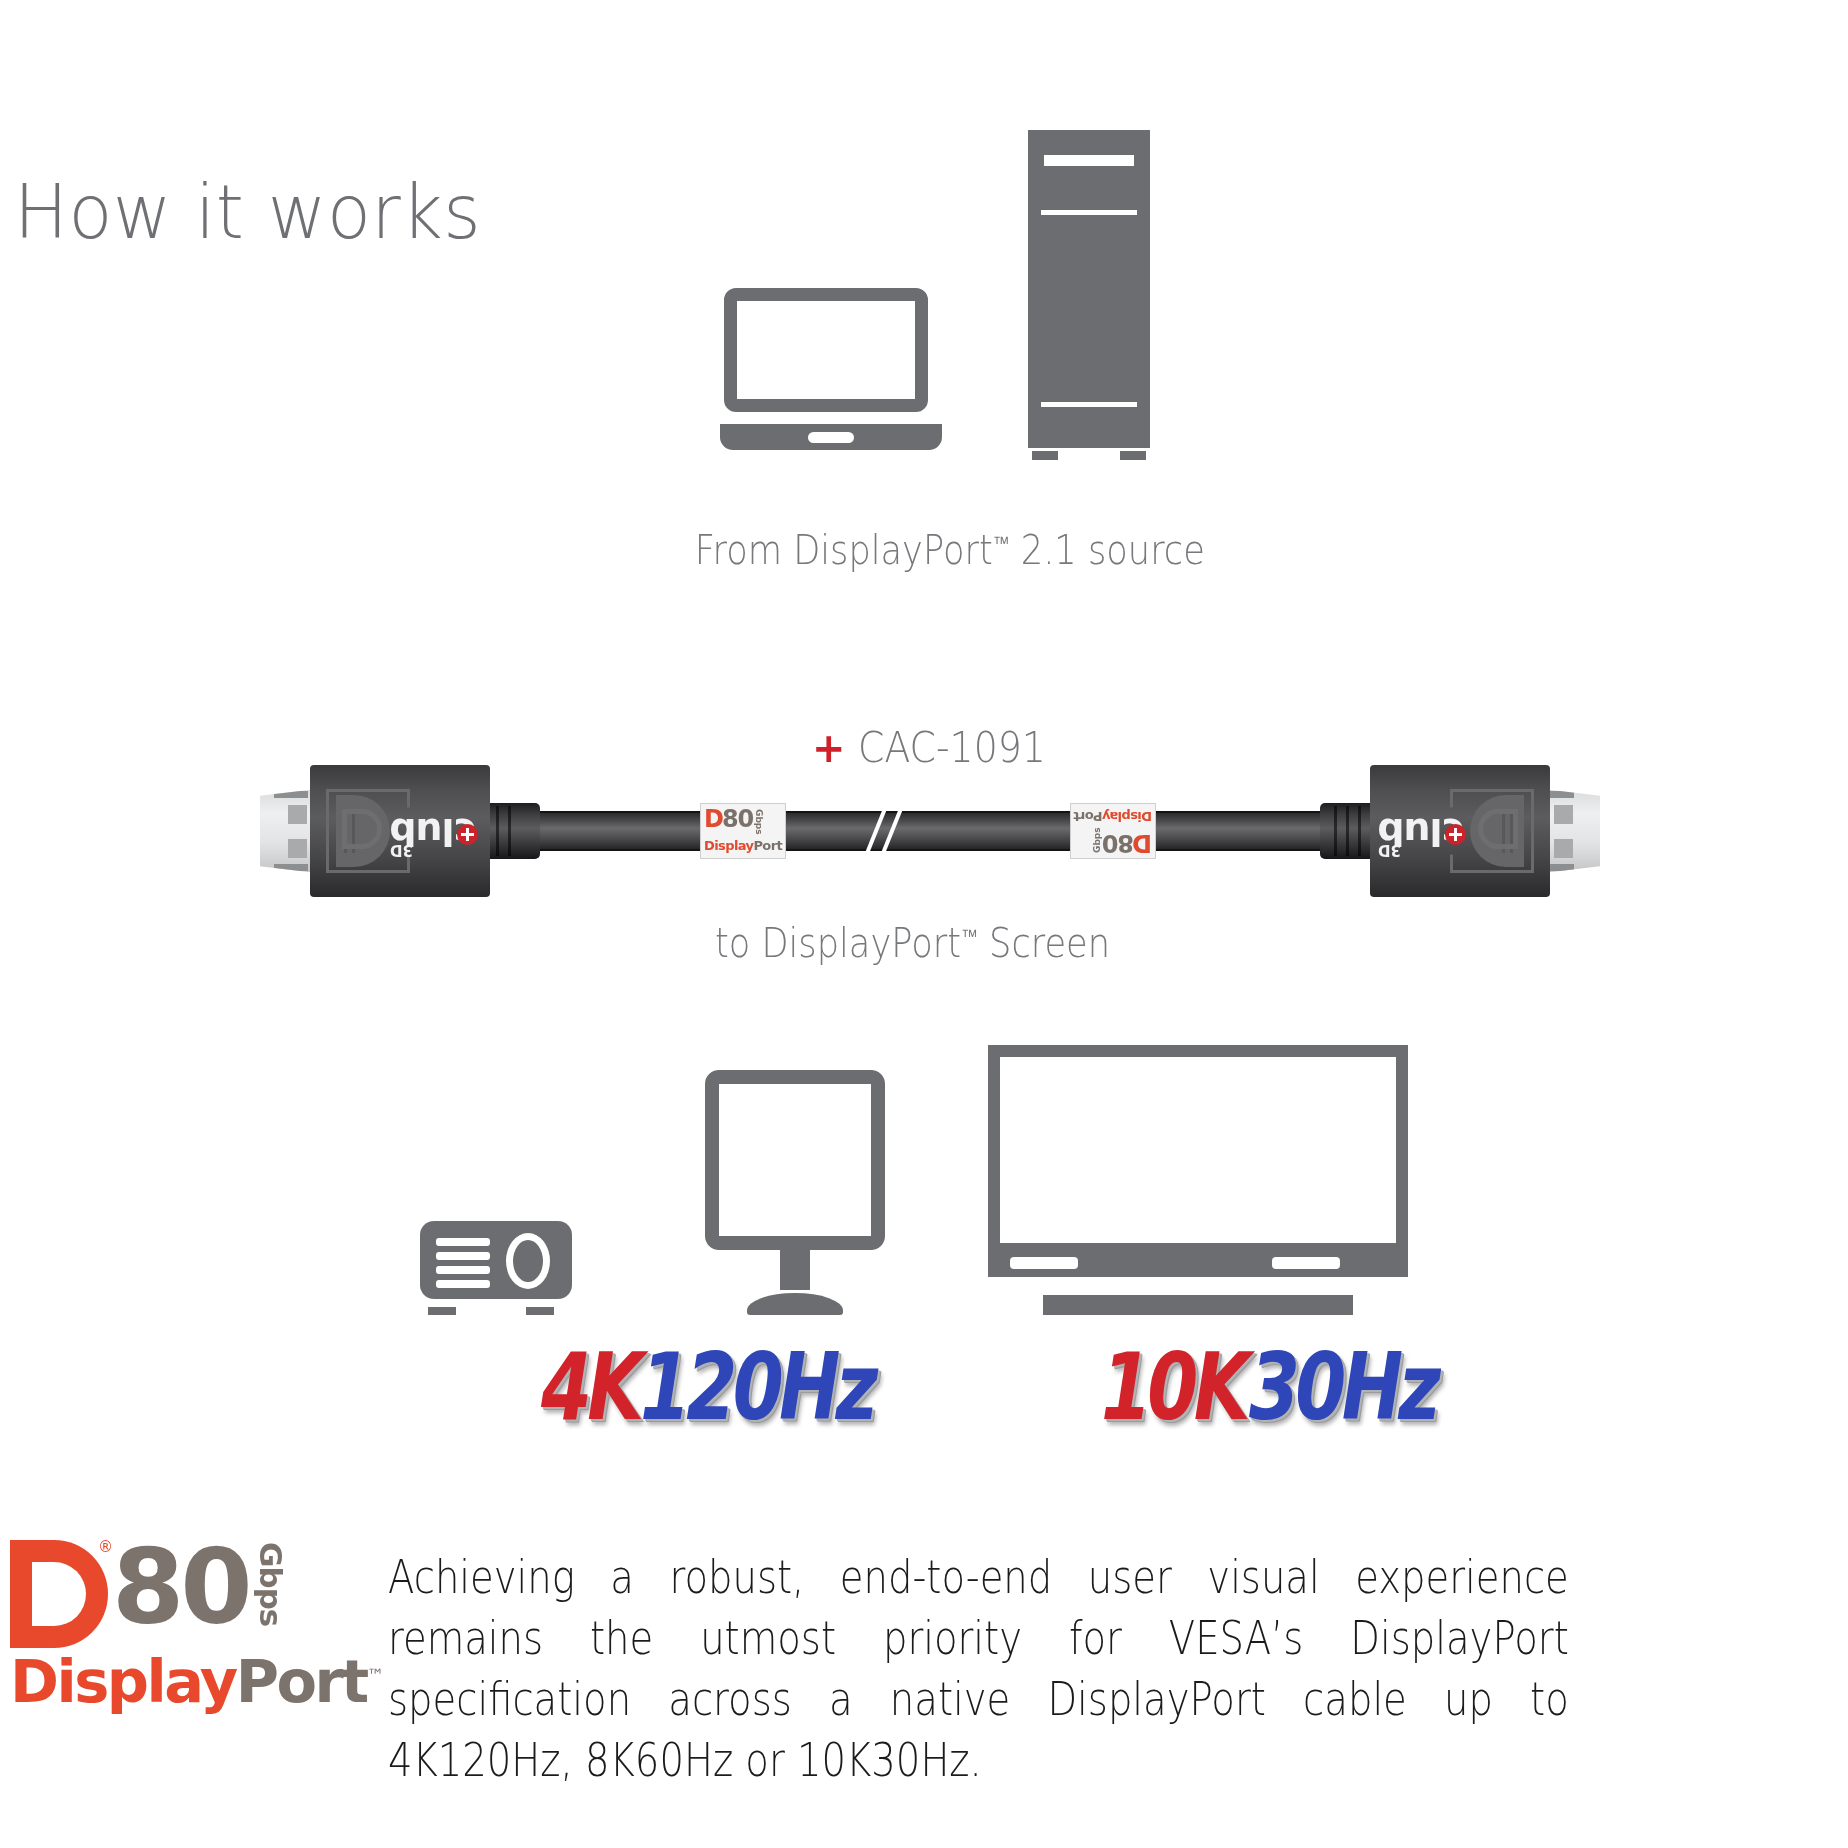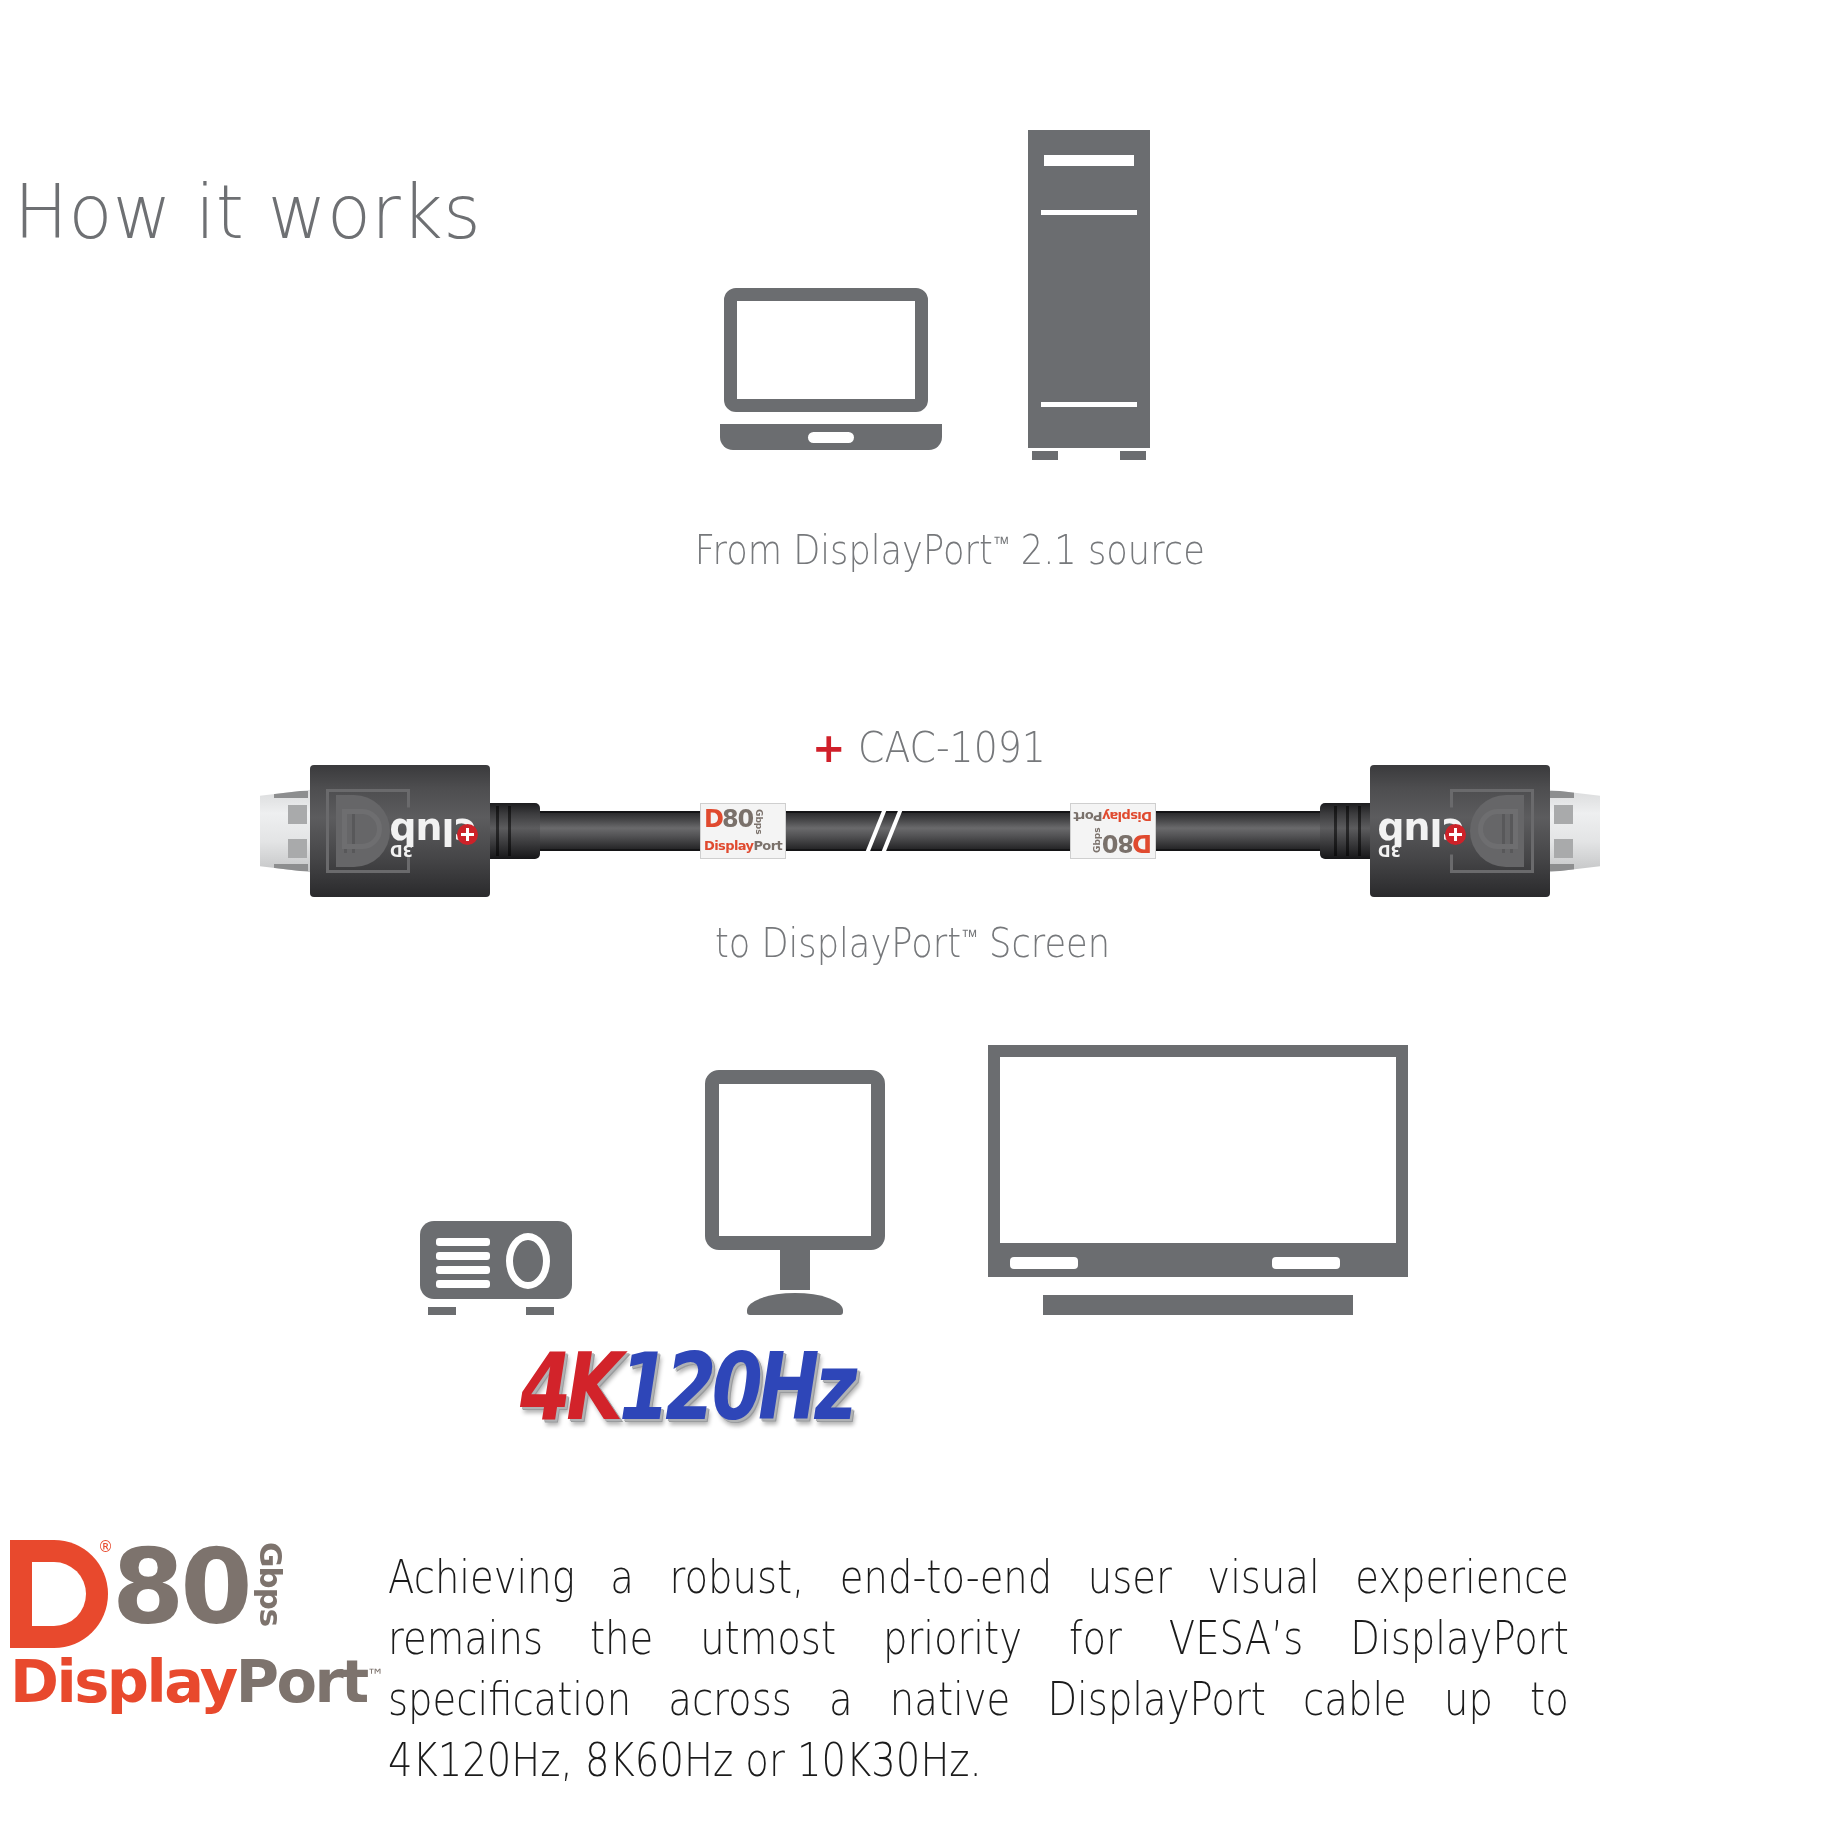--- a/index.html
+++ b/index.html
@@ -575,20 +575,21 @@
   .res-badge {
     position: absolute;
     top: 0;
     display: flex;
     align-items: flex-start;
     font-family: "DejaVu Sans", sans-serif;
     font-weight: 700;
     font-style: italic;
     line-height: 1;
     white-space: nowrap;
+    margin-left: 21px;
   }
   .res-badge .k {
     font-size: 78px;
     color: #d2232a;
     letter-spacing: -5px;
     text-shadow:
        2px 2px 0 #b0b2b4,
        3px 3px 0 #9a9c9e,
        4px 5px 4px rgba(0,0,0,0.30);
     transform: scaleY(1.18) scaleX(0.94);
@@ -887,20 +888,24 @@
     <div class="tv-stand"></div>
   </div>
 
 </div>
 
 <div id="res-badges">
   <div class="res-badge" id="badge-0">
     <span class="k">4K</span>
     <span class="hz">120Hz</span>
   </div>
+  <div class="res-badge" id="badge-2">
+    <span class="k">10K</span>
+    <span class="hz">30Hz</span>
+  </div>
 </div>
 
 <div id="footer">
 
   <div id="dp-logo">
     <div id="dp-logo-top">
       <div id="dp-logo-d">
         <div id="dp-logo-dbar"></div>
         <span id="dp-logo-reg">®</span>
       </div>

